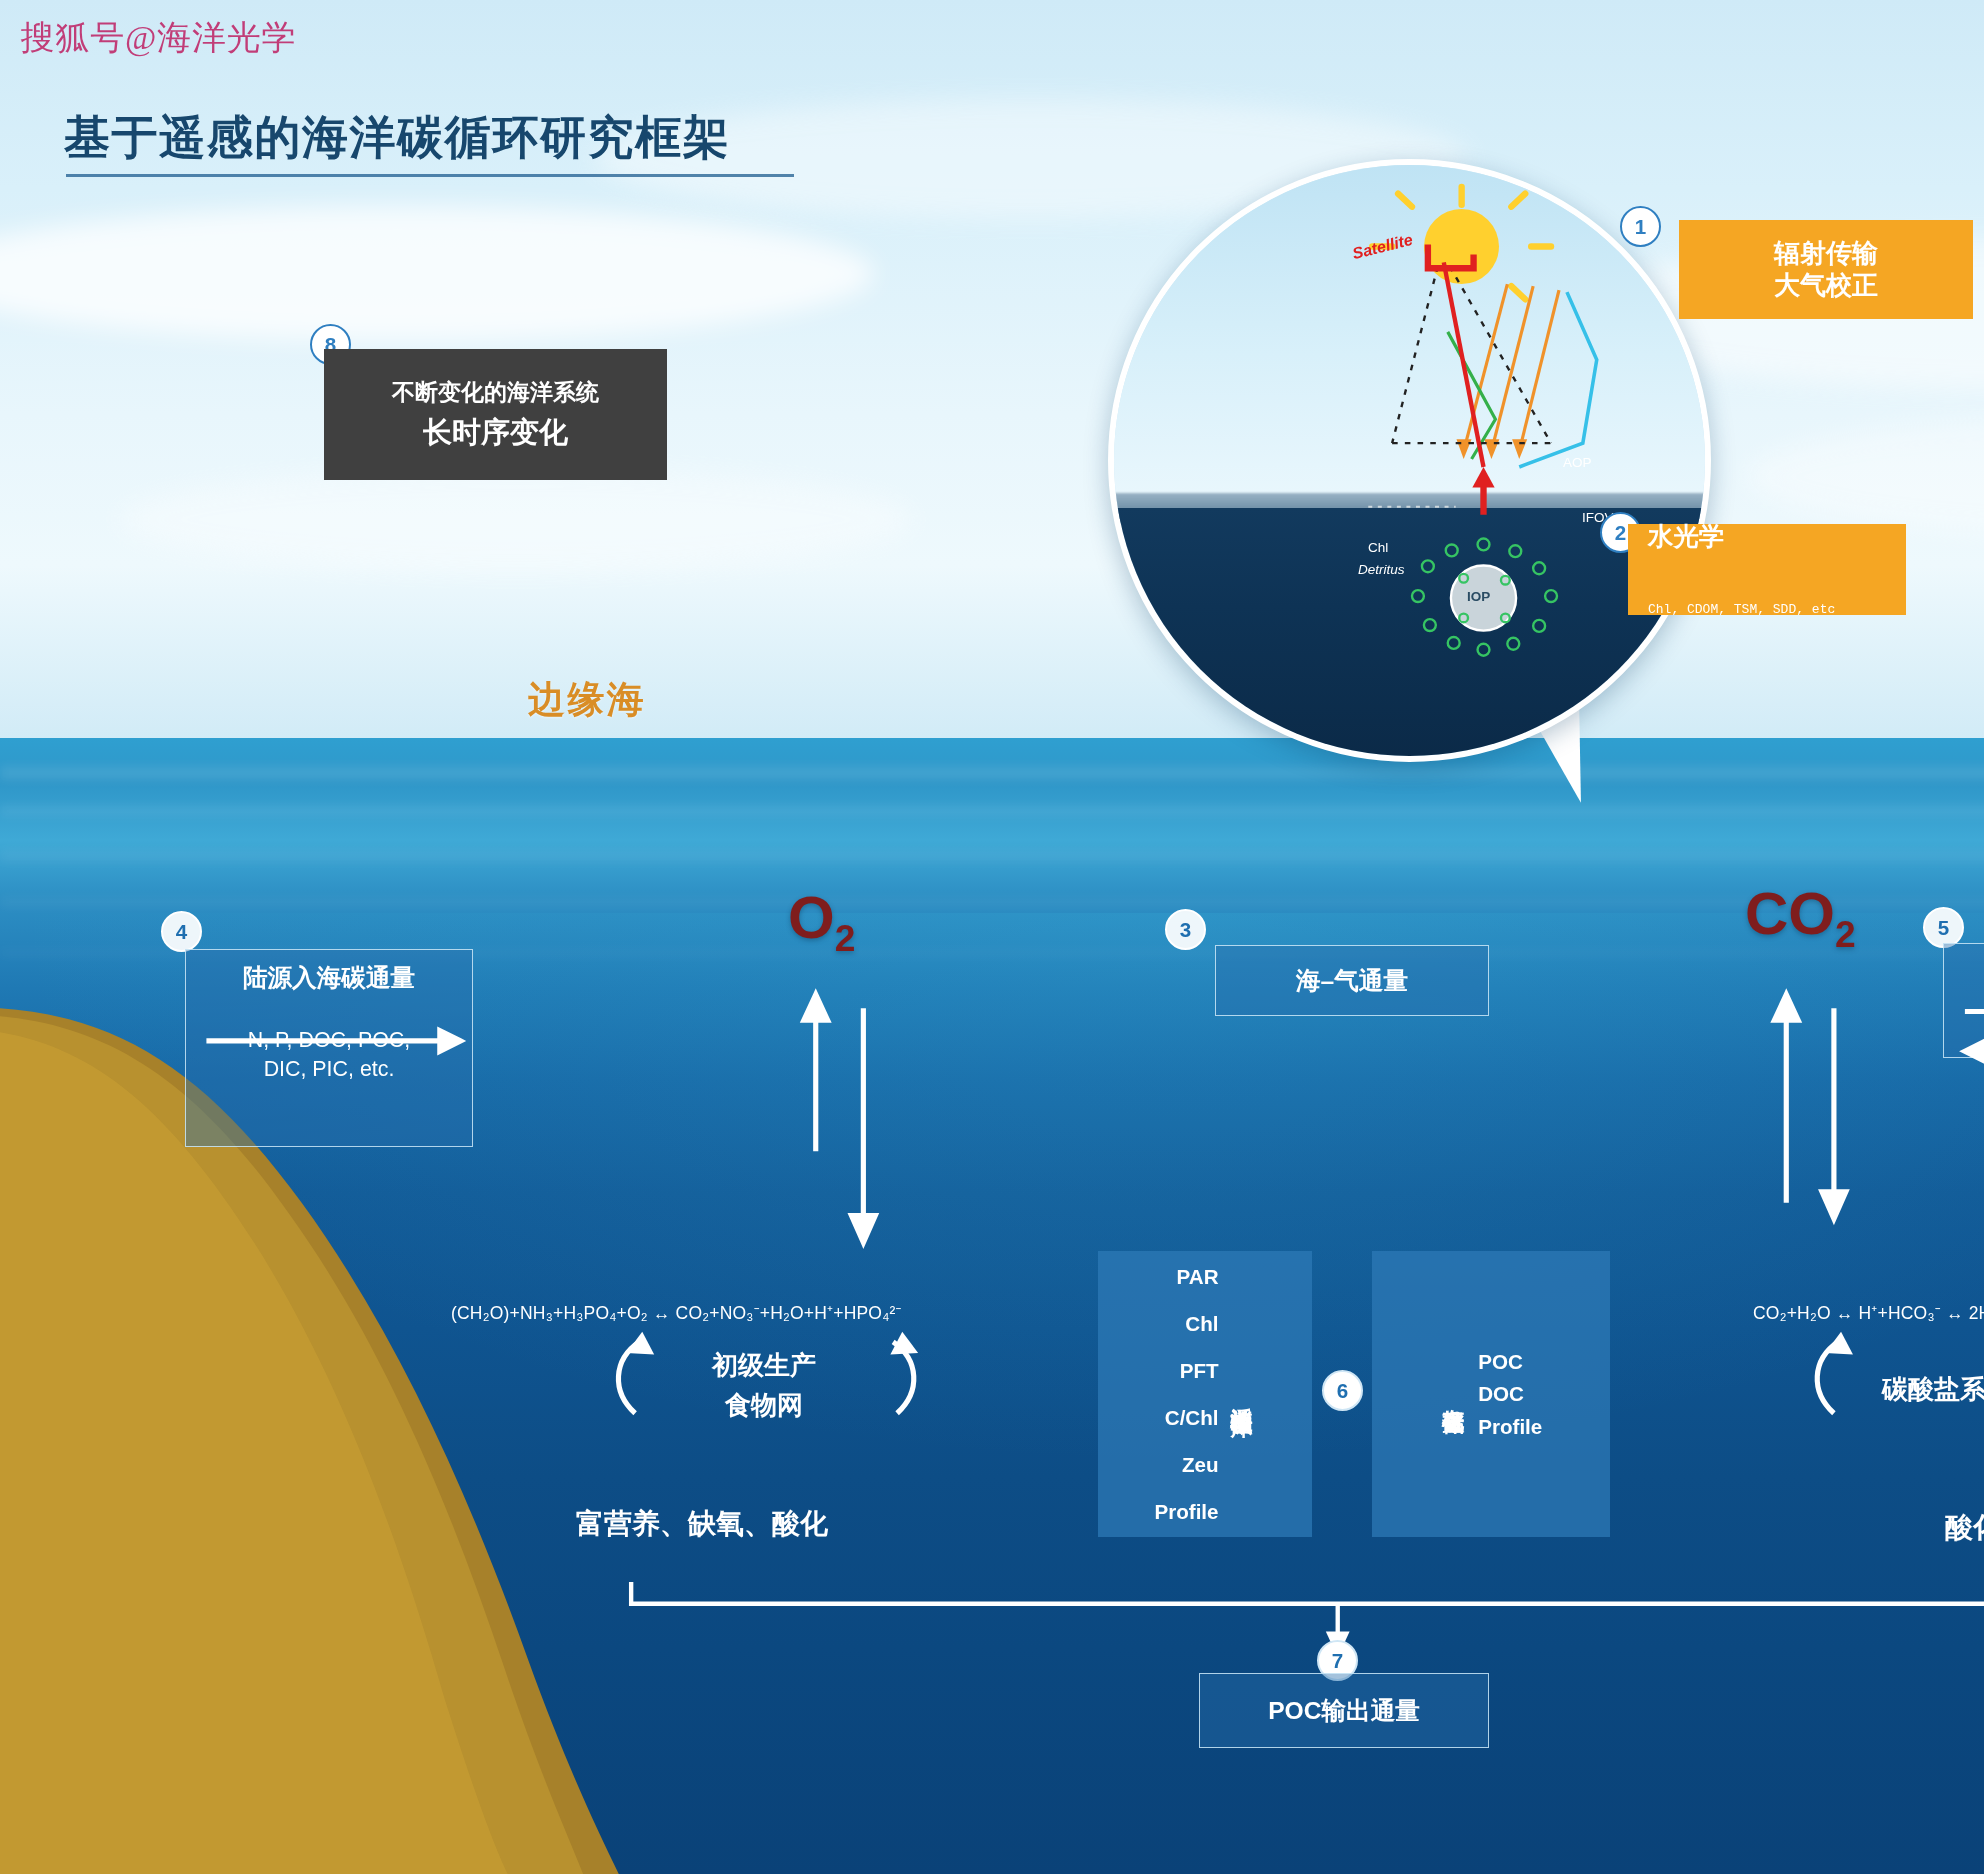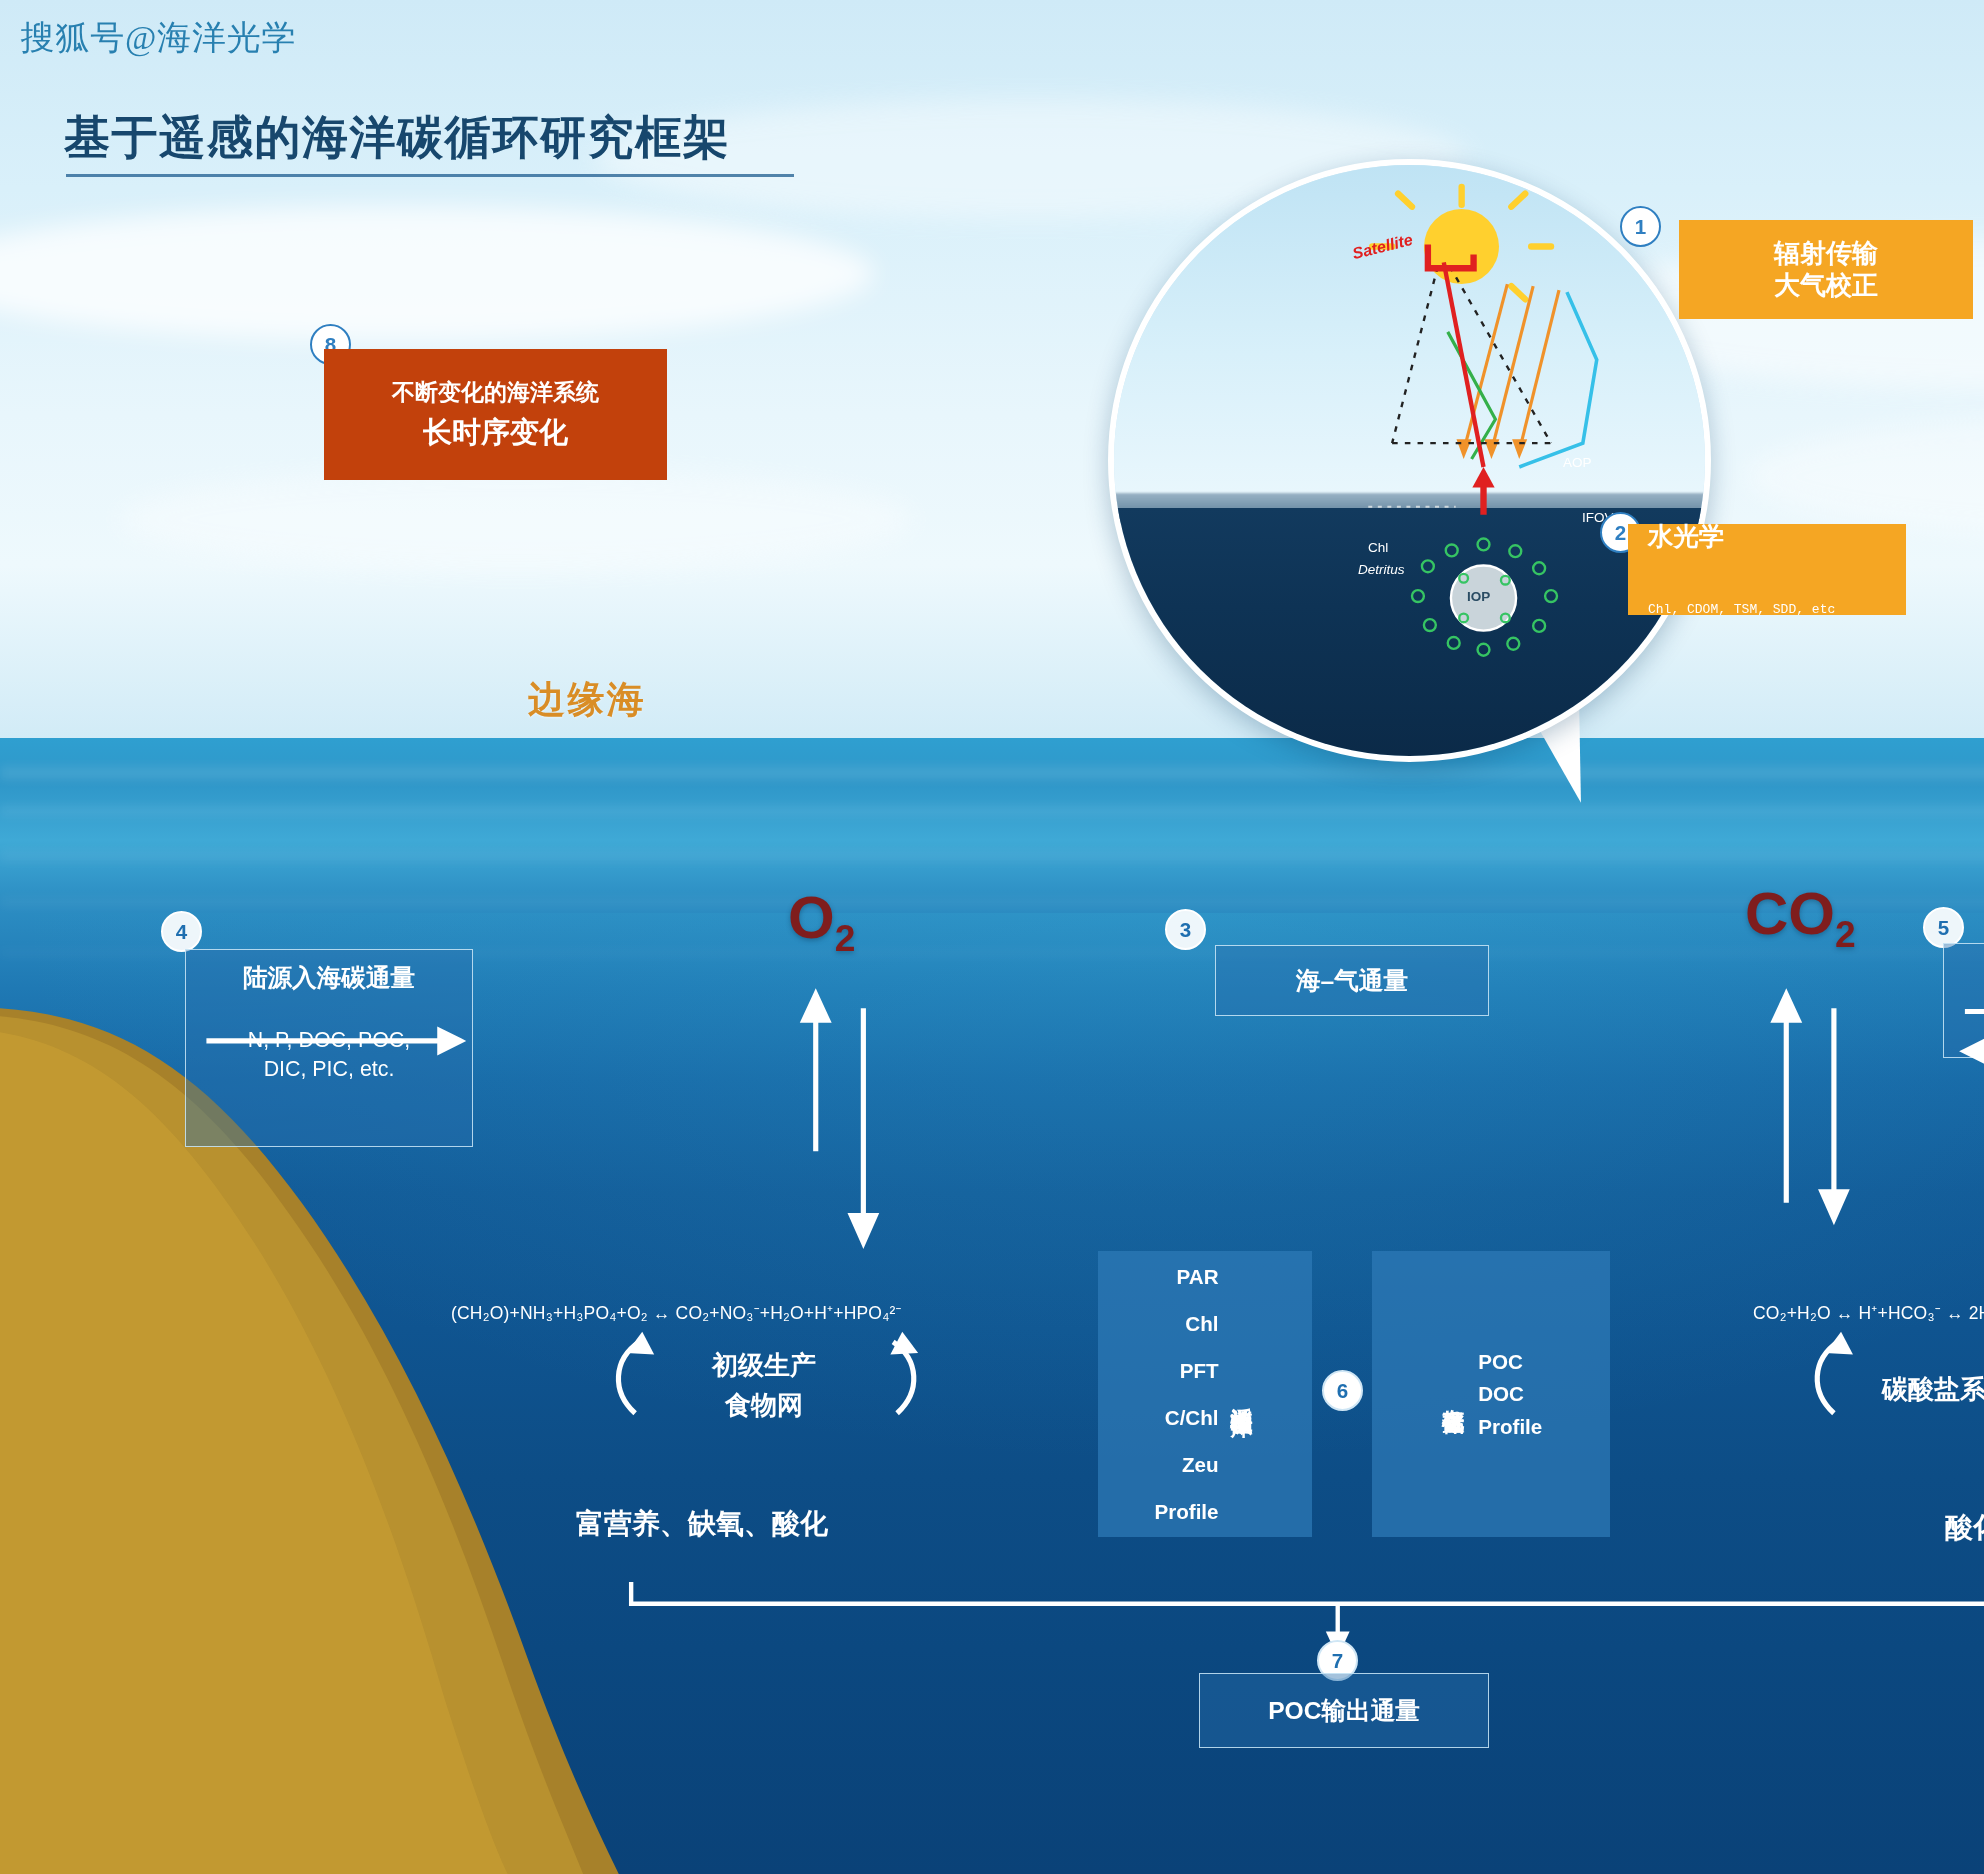--- a/index.html
+++ b/index.html
@@ -38,21 +38,21 @@
     background: rgba(255,255,255,0.09);
     filter: blur(4.8px);
   }
   .deepglow {
     position: absolute; left: 0; top: 913px; width: 2342px; height: 556px;
     background: radial-gradient(ellipse at 50% 0%, rgba(58,180,220,0.22) 0%, rgba(14,92,150,0.0) 70%);
   }
   
   .watermark {
     position: absolute; left: 20.6px; top: 15px;
-    font-size: 34px; color: #0369a1; opacity: .82;
+    font-size: 34px; color: #be185d; opacity: .82;
     font-family: "Liberation Serif", serif;
     letter-spacing: 0.8px;
     text-align: right;
   }
   
   .title {
     position: absolute; left: 64px; top: 107px;
     font-size: 46px; font-weight: bold; color: #17476d;
     letter-spacing: 1.6px;
   }
@@ -80,21 +80,21 @@
 
   
   .boxlabel {
     position: absolute;
     display: flex; flex-direction: column; align-items: center; justify-content: center;
     text-align: center; color: #fff; font-weight: bold;
     line-height: 1.22;
   }
   .box-orange { background: #f5a623; color: #fff; }
   .box-orange2 { background: #f5a623; color: #fff; gap: 46px; }
-  .box-blue-solid { background: #c2410c; }
+  .box-blue-solid { background: #404040; }
   .box-blue-panel { background: rgba(46,122,183,0.72); }
   .box-outline { background: rgba(38,110,172,0.42); border: 1.2px solid rgba(205,233,248,.85); }
 
   
   .formula {
     position: absolute; color: #ffffff; font-size: 17.5px; letter-spacing: 0.2px;
     white-space: nowrap;
   }
 
   .gastext {

